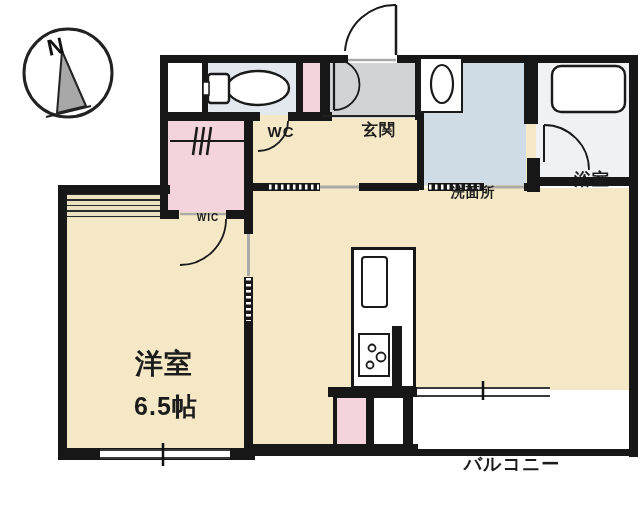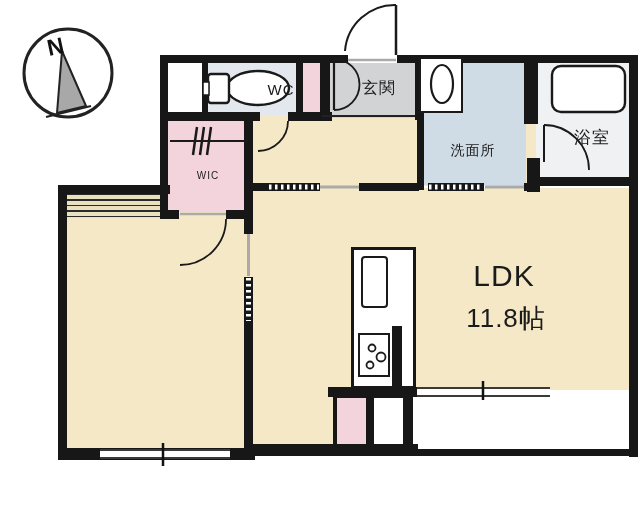--- a/index.html
+++ b/index.html
@@ -5,21 +5,21 @@
   html,body{margin:0;padding:0;background:#fff;}
   #plan{
     position:relative;width:640px;height:505px;background:#ffffff;overflow:hidden;
     font-family:"Liberation Sans","DejaVu Sans",sans-serif;
   }
   .abs{position:absolute;box-sizing:border-box;}
   .floor-base{background:#f5e8c6;}
   .w{background:#171717;}
   .lbl{
     position:absolute;transform:translate(-50%,-50%);
-    color:#1b1b1b;font-weight:normal;white-space:nowrap;letter-spacing:1px;line-height:1;
+    color:#1b1b1b;font-weight:bold;white-space:nowrap;letter-spacing:1px;line-height:1;margin-top:42px;
   }
   .window{background:#fff;border-top:2px solid #3a3a3a;border-bottom:2px solid #3a3a3a;}
   .stripes{
     background-color:#eae1bf;
     background-image:repeating-linear-gradient(to bottom,#2b2b2b 0 1.5px,transparent 1.5px 5.5px);
   }
   svg{position:absolute;left:0;top:0;pointer-events:none;}
 </style>
 </head>
 <body>
@@ -143,15 +143,16 @@
       <line x1="163" y1="443" x2="163" y2="466" stroke-width="2.5"></line>
       <line x1="483" y1="381" x2="483" y2="400" stroke-width="2.5"></line>
     </g>
   </svg>
 
   <div class="lbl" style="left:281px;top:89px;font-size:15px;">WC</div>
   <div class="lbl" style="left:379px;top:88px;font-size:16px;">玄関</div>
   <div class="lbl" style="left:473px;top:150px;font-size:14px;">洗面所</div>
   <div class="lbl" style="left:592px;top:137px;font-size:17px;">浴室</div>
   <div class="lbl" style="left:208px;top:176px;font-size:10px;">WIC</div>
-  <div class="lbl" style="left:504px;top:276px;font-size:30px;">LDK</div>
-  <div class="lbl" style="left:506px;top:318px;font-size:26px;">11.8帖</div>
+  <div class="lbl" style="left:164px;top:322px;font-size:28px;">洋室</div>
+  <div class="lbl" style="left:166px;top:364px;font-size:25px;">6.5帖</div>
+  <div class="lbl" style="left:512px;top:422px;font-size:18px;">バルコニー</div>
 </div>
 
 </body></html>

